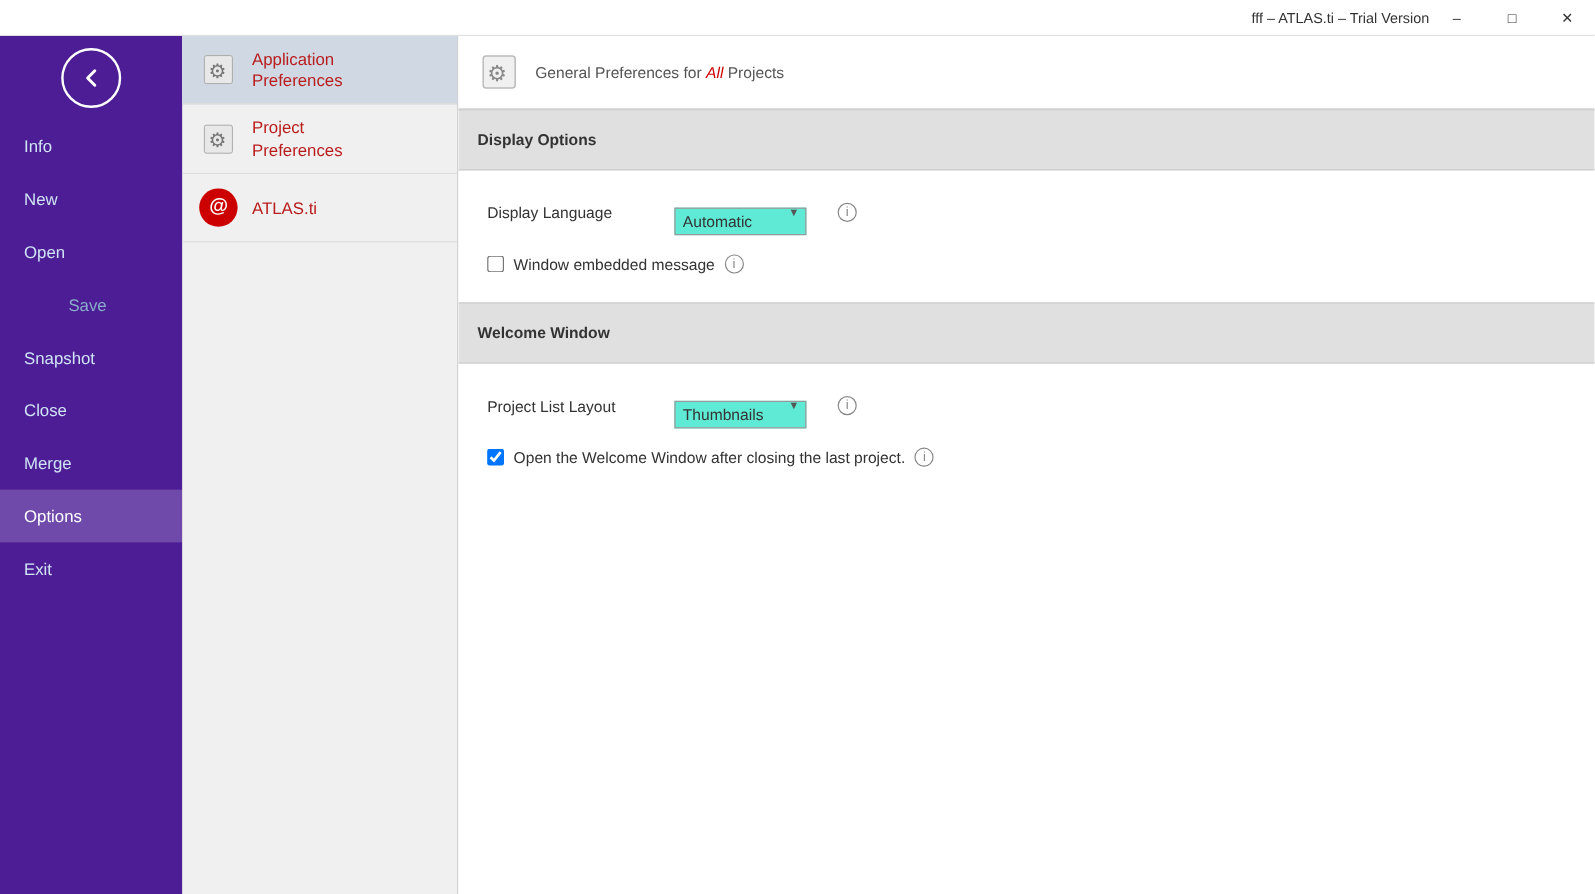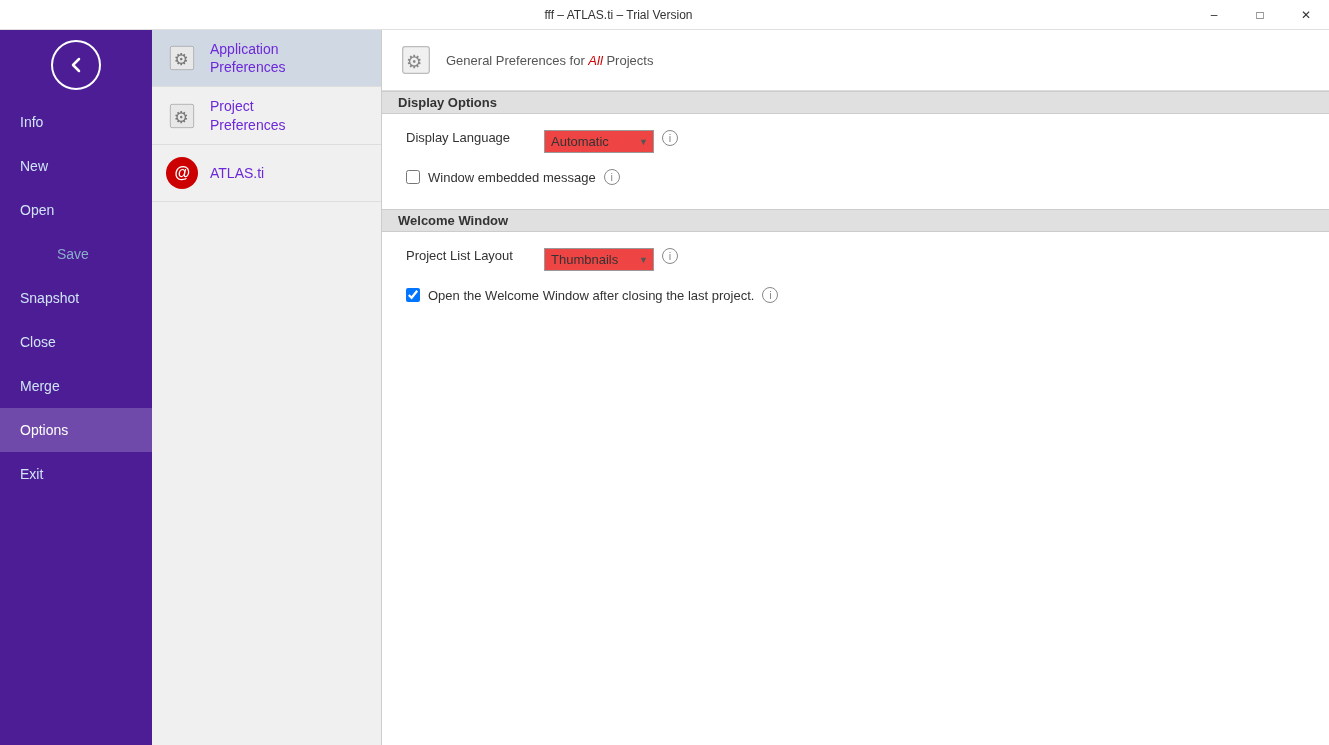--- a/index.html
+++ b/index.html
@@ -11,21 +11,21 @@
       height: 30px;
       display: flex;
       align-items: center;
       justify-content: space-between;
       padding: 0 0 0 0;
       border-bottom: 1px solid #e0e0e0;
       flex-shrink: 0;
     }
     .title-bar-text {
       flex: 1;
-      text-align: center;
+      text-align: right;
       font-size: 12px;
       color: #333;
     }
     .title-bar-controls {
       display: flex;
       align-items: center;
       height: 100%;
     }
     .title-btn {
       width: 46px;
@@ -109,21 +109,21 @@
     .sidebar-mid-icon {
       width: 36px;
       height: 36px;
       display: flex;
       align-items: center;
       justify-content: center;
       flex-shrink: 0;
     }
     .sidebar-mid-label {
       font-size: 14px;
-      color: #6d28d9;
+      color: #b91c1c;
       font-weight: 400;
       line-height: 1.3;
     }
 
     
     .gear-svg { width: 30px; height: 30px; }
 
     
     .content {
       flex: 1;
@@ -154,57 +154,58 @@
       color: #555;
     }
     .content-header-text span.highlight {
       color: #c00;
       font-style: italic;
     }
 
     
     .section-header {
       background: #e0e0e0;
-      padding: 3px 16px;
+      padding: 17px 16px;
       font-size: 13px;
       font-weight: 600;
       color: #333;
       border-top: 1px solid #ccc;
       border-bottom: 1px solid #ccc;
     }
 
     
     .section-body {
       padding: 16px 24px;
     }
 
     
     .form-row {
       display: flex;
-      align-items: flex-start;
+      align-items: center;
       margin-bottom: 16px;
-      gap: 8px;
+      gap: 26px;
     }
     .form-label {
       font-size: 13px;
       color: #333;
       min-width: 130px;
     }
 
     
     .select-dropdown {
       border: 1px solid #999;
-      background: #ef4444;
+      background: #5eead4;
       padding: 3px 24px 3px 6px;
       font-size: 13px;
       color: #333;
       appearance: none;
       cursor: pointer;
       min-width: 110px;
       position: relative;
+      margin-top: 15px;
     }
     .select-wrap {
       position: relative;
       display: inline-block;
     }
     .select-wrap::after {
       content: '▼';
       font-size: 9px;
       position: absolute;
       right: 6px;

